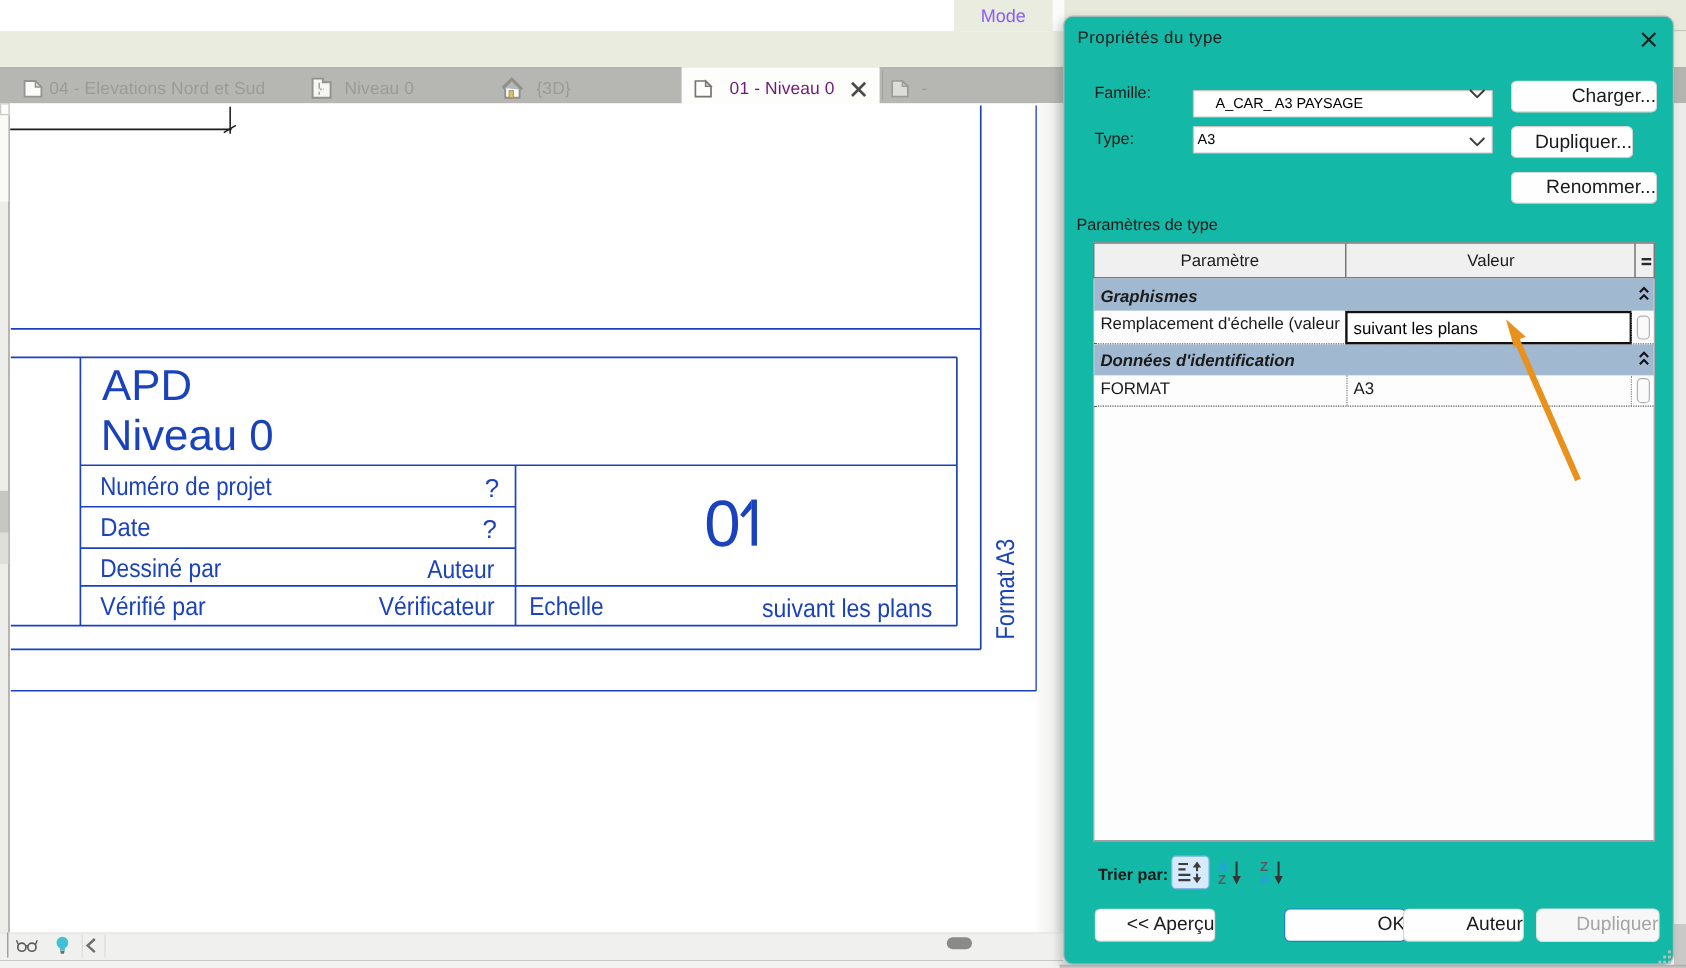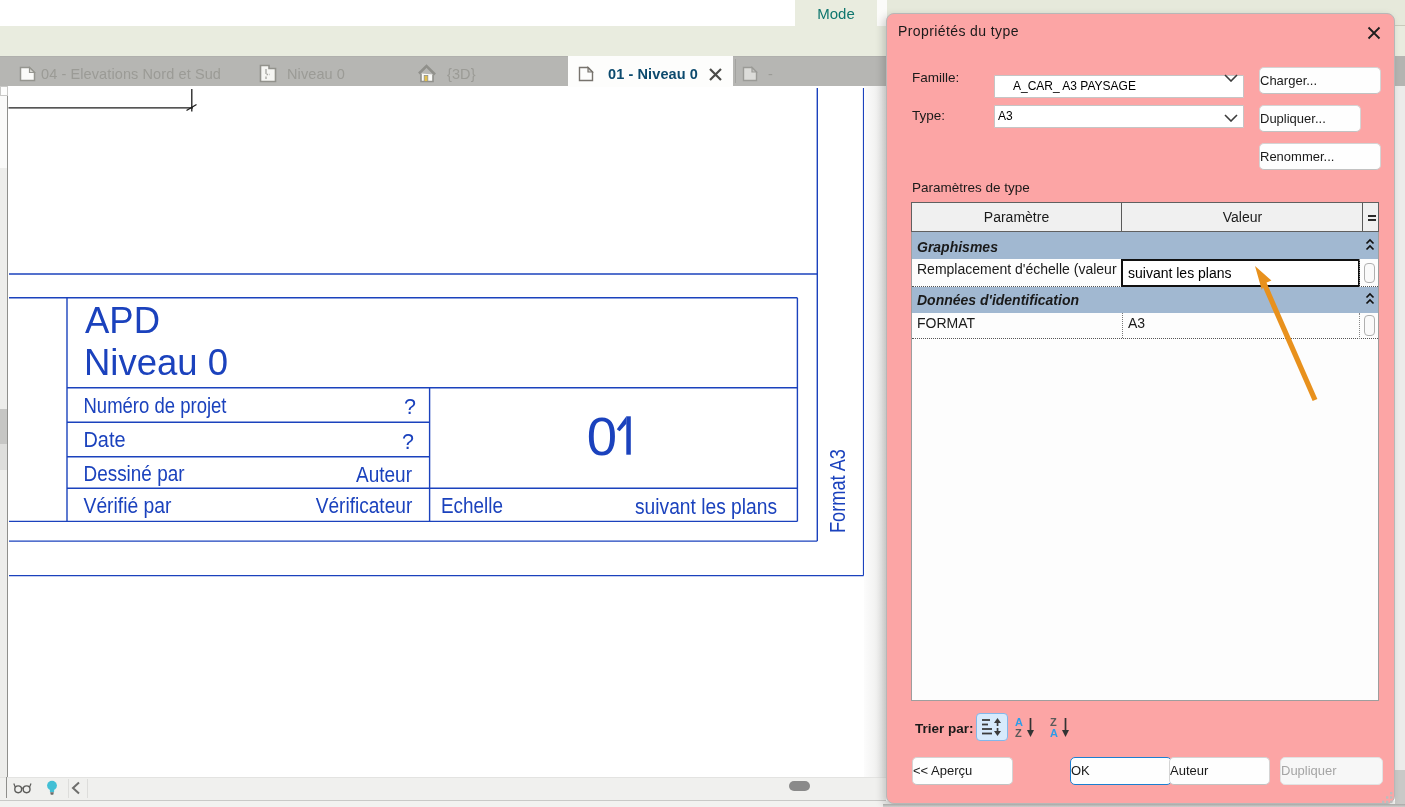--- a/index.html
+++ b/index.html
@@ -2,44 +2,44 @@
 <html><head>
 <meta charset="utf-8">
 <style>
   html,body{margin:0;padding:0;}
   body{font-family:"Liberation Sans",sans-serif;}
   #root{position:relative;width:1405px;height:807px;overflow:hidden;background:#ffffff;}
   .abs{position:absolute;}
   
   #topwhite{left:0;top:0;width:886px;height:26px;background:#ffffff;}
   #modepanel{left:795px;top:0;width:82px;height:26px;background:#e9ecdf;
-    font-size:15px;color:#0f766e;text-align:center;line-height:27px;}
+    font-size:15px;color:#8b5cf6;text-align:center;line-height:27px;}
   #topright{left:877px;top:0;width:528px;height:26px;background:#e6e9db;}
   #topwhite2{left:877px;top:0;width:10px;height:26px;background:#fbfbf9;}
   #ribbon{left:0;top:26px;width:1405px;height:30px;background:#e9ecdf;}
   
   #tabbar{left:0;top:56px;width:1405px;height:30px;background:#b6b6b3;border-top:1px solid #b0b0ad;box-sizing:border-box;}
   .tabtxt{font-size:14.5px;letter-spacing:0.1px;color:#9b9b96;line-height:35px;white-space:nowrap;}
   #activetab{left:568px;top:-1px;width:165px;height:31px;background:#fdfdfc;}
   
   #leftstrip{left:0;top:86px;width:7px;height:691px;background:#ededeb;border-right:1px solid #8f8f8c;box-sizing:content-box;}
   #leftthumb{left:0px;top:409px;width:7px;height:35px;background:#c6c6c4;}
   #sheetshadow{left:864px;top:86px;width:22px;height:691px;background:linear-gradient(90deg,#fcfcfc 0%,#f2f2f1 55%,#e7e7e6 100%);}
   
   #statusbar{left:0;top:777px;width:886px;height:22px;background:#f0f0ee;border-top:1px solid #e3e3e1;border-bottom:1px solid #c9c9c7;box-sizing:content-box;}
   #bottomstrip{left:0;top:801px;width:1405px;height:6px;background:#f2f2f0;}
   .vsep{top:779px;width:1px;height:19px;background:#dddddb;}
   #hthumb{left:789px;top:781px;width:21px;height:10px;background:#8a8a8a;border-radius:5px;}
   
-  #dialog{left:886px;top:13px;width:509px;height:791px;background:#fca5a5;border:1px solid #b7b7b7;box-sizing:border-box;
+  #dialog{left:886px;top:13px;width:509px;height:791px;background:#14b8a6;border:1px solid #b7b7b7;box-sizing:border-box;
      border-radius:8px;box-shadow:-3px 3px 8px rgba(0,0,0,0.18);font-size:13.5px;color:#1a1a1a;}
   .dlglabel{font-size:13.5px;color:#1a1a1a;}
   .combo{background:#fff;border:1px solid #c5c5c5;border-radius:1px;box-sizing:border-box;font-size:12px;color:#000;}
   .wbtn{background:#fefefe;border:1px solid #d4d4d4;border-bottom-color:#c2c2c2;border-radius:5px;
-    box-sizing:border-box;text-align:left;font-size:13px;color:#1a1a1a;}
+    box-sizing:border-box;text-align:right;font-size:16px;color:#1a1a1a;}
   
   #ptable{left:24px;top:188px;width:468px;height:499px;background:#fdfdfd;border:1px solid #9e9e9e;box-sizing:border-box;}
   #phead{left:-1px;top:-1px;width:468px;height:30px;background:#f0f0f0;border:1px solid #606060;box-sizing:border-box;}
   .bluerow{background:#a1b8d1;font-style:italic;}
   .cellbtn{background:#fafafa;border:1px solid #b0b0b0;border-radius:4px;box-sizing:border-box;}
 </style>
 </head>
 <body>
 <div id="root">
 
@@ -48,21 +48,21 @@
   <div class="abs" id="topwhite2"></div>
   <div class="abs" id="modepanel">Mode</div>
   <div class="abs" id="ribbon"></div>
 
   <div class="abs" id="tabbar">
     <div class="abs" id="activetab"></div>
 
     <div class="abs tabtxt" style="left:41px;top:0;">04 - Elevations Nord et Sud</div>
     <div class="abs tabtxt" style="left:287px;top:0;">Niveau 0</div>
     <div class="abs tabtxt" style="left:447px;top:0;">{3D}</div>
-    <div class="abs tabtxt" style="left:608px;top:0;font-weight:bold;color:#0c4a6e;">01 - Niveau 0</div>
+    <div class="abs tabtxt" style="left:608px;top:0;font-weight:normal;color:#701a75;">01 - Niveau 0</div>
     <div class="abs tabtxt" style="left:768px;top:0;">-</div>
 
     <svg class="abs" style="left:19px;top:9px;" width="17" height="16" viewBox="0 0 17 16">
       <path d="M1.5 1.5 L10.5 1.5 L15.5 6.5 L15.5 14.5 L1.5 14.5 Z" fill="#fbfbf9" stroke="#95958f" stroke-width="1.5"></path>
       <path d="M10.5 1.5 L10.5 6.5 L15.5 6.5 Z" fill="#dcdcd8" stroke="#95958f" stroke-width="1.2"></path>
     </svg>
     <svg class="abs" style="left:258px;top:6px;" width="20" height="21" viewBox="0 0 20 21">
       <path d="M2.5 2.5 L11 2.5 L11 5.5 L17.5 5.5 L17.5 18.5 L2.5 18.5 Z" fill="#f6f6f3" stroke="#92928c" stroke-width="1.6"></path>
       <path d="M8 6 L8 11 M8 13.5 L8 16" stroke="#a5a5a0" stroke-width="1.3" fill="none"></path>
       <path d="M8.5 11.5 L12 11.5" stroke="#a5a5a0" stroke-width="1.3" stroke-dasharray="1.6 1.4" fill="none"></path>
@@ -180,21 +180,21 @@
 
     <div class="abs dlglabel" style="left:25px;top:94px;">Type:</div>
     <div class="abs combo" style="left:107px;top:91px;width:250px;height:23px;line-height:21px;padding-left:3px;">A3</div>
     <svg class="abs" style="left:337px;top:100px;" width="14" height="8" viewBox="0 0 14 8">
       <path d="M1 1 L7 7 L13 1" fill="none" stroke="#3c3c3c" stroke-width="1.6"></path>
     </svg>
     <div class="abs wbtn" style="left:372px;top:90.5px;width:102px;height:27px;line-height:25px;">Dupliquer...</div>
 
     <div class="abs wbtn" style="left:372px;top:128.5px;width:122px;height:27px;line-height:25px;">Renommer...</div>
 
-    <div class="abs dlglabel" style="left:25px;top:166px;">Paramètres de type</div>
+    <div class="abs dlglabel" style="left:10px;top:166px;">Paramètres de type</div>
 
     <div class="abs" id="ptable">
       <div class="abs" id="phead">
         <div class="abs" style="left:210px;top:0;width:241px;height:28px;text-align:center;line-height:28px;font-size:14px;">Valeur</div>
         <div class="abs" style="left:0;top:0;width:209px;height:28px;text-align:center;line-height:28px;font-size:14px;">Paramètre</div>
         <div class="abs" style="left:209px;top:0;width:1px;height:28px;background:#5a5a5a;"></div>
         <div class="abs" style="left:450px;top:0;width:1px;height:28px;background:#5a5a5a;"></div>
         <div class="abs" style="left:456px;top:12px;width:8px;height:2px;background:#2a2a2a;"></div>
         <div class="abs" style="left:456px;top:16px;width:8px;height:2px;background:#2a2a2a;"></div>
       </div>

